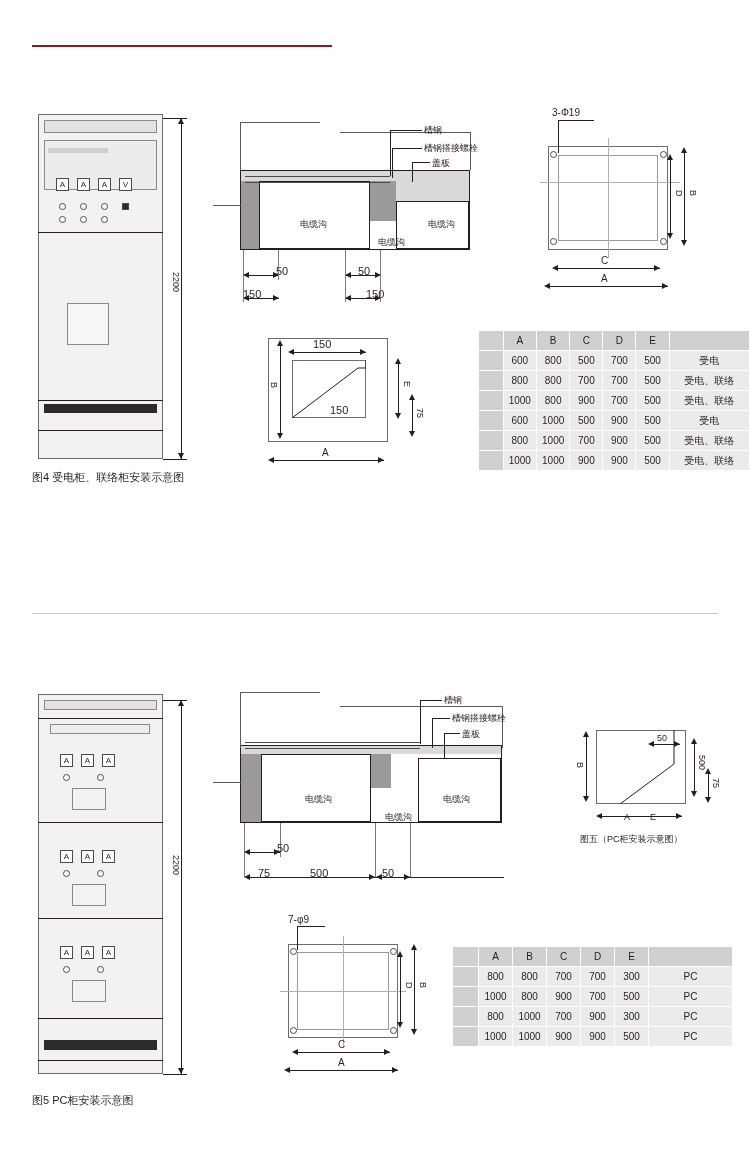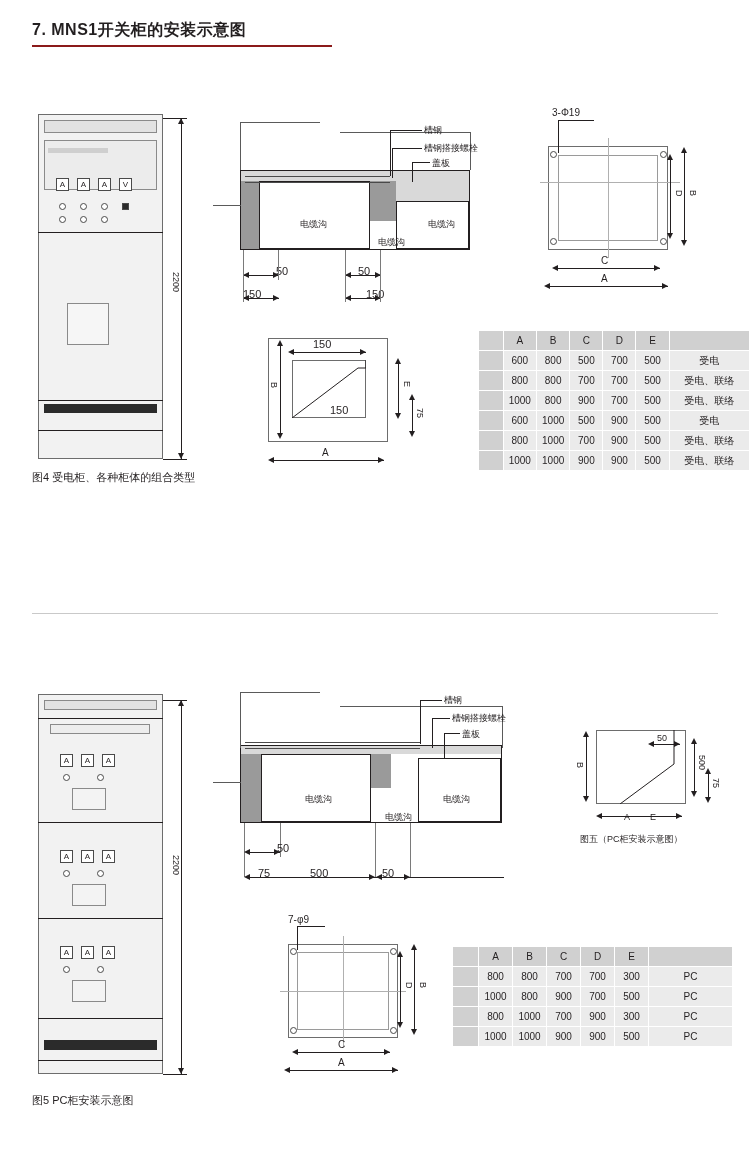--- a/index.html
+++ b/index.html
@@ -70,21 +70,20 @@
   .tbl-side {
     position:absolute; font-size:9px; width:26px; text-align:center;
     line-height:10px; letter-spacing:0;
   }
 </style>
 </head>
 <body>
 
 <div class="page">
 
-  <div class="heading">7. MNS1开关柜的安装示意图</div>
   <div class="heading-rule"></div>
 
   <div class="cabinet" style="left:38px; top:114px; width:125px; height:345px;"></div>
   <div class="cab-inner" style="left:44px; top:120px; width:113px; height:13px; background:#e2e2e2;"></div>
   <div class="cab-inner" style="left:44px; top:140px; width:113px; height:50px;"></div>
   <div class="ln hl" style="left:48px; top:148px; width:60px; height:5px; background:#cfcfcf;"></div>
 
   <div class="meter" style="left:56px; top:178px;">A</div>
   <div class="meter" style="left:77px; top:178px;">A</div>
   <div class="meter" style="left:98px; top:178px;">A</div>
@@ -105,21 +104,21 @@
   <div class="fillblack" style="position:absolute; left:44px; top:404px; width:113px; height:9px;"></div>
   <div class="ln hl" style="left:38px; top:430px; width:125px;"></div>
 
   <div class="ln vl" style="left:181px; top:118px; height:341px;"></div>
   <div class="arrU" style="left:178px; top:118px;"></div>
   <div class="arrD" style="left:178px; top:453px;"></div>
   <div class="ln hl" style="left:163px; top:118px; width:24px;"></div>
   <div class="ln hl" style="left:163px; top:459px; width:24px;"></div>
   <div class="vtext" style="left:171px; top:272px;">2200</div>
 
-  <div class="cap" style="left:32px; top:470px;">图4  受电柜、各种柜体的组合类型</div>
+  <div class="cap" style="left:32px; top:470px;">图4  受电柜、联络柜安装示意图</div>
 
   <div class="box" style="left:240px; top:170px; width:230px; height:80px; background:#ffffff;"></div>
   <div class="fillgray" style="position:absolute; left:241px; top:171px; width:228px; height:10px;"></div>
   <div class="filldark" style="position:absolute; left:241px; top:181px; width:18px; height:68px;"></div>
   <div class="filldark" style="position:absolute; left:370px; top:181px; width:26px; height:40px;"></div>
   <div class="fillgray" style="position:absolute; left:396px; top:181px; width:73px; height:20px;"></div>
   <div class="box" style="left:259px; top:181px; width:111px; height:68px; background:#ffffff;"></div>
   <div class="box" style="left:396px; top:201px; width:73px; height:48px; background:#ffffff;"></div>
 
   <div class="ln hl" style="left:240px; top:122px; width:80px; background:#5a5a5a;"></div>

